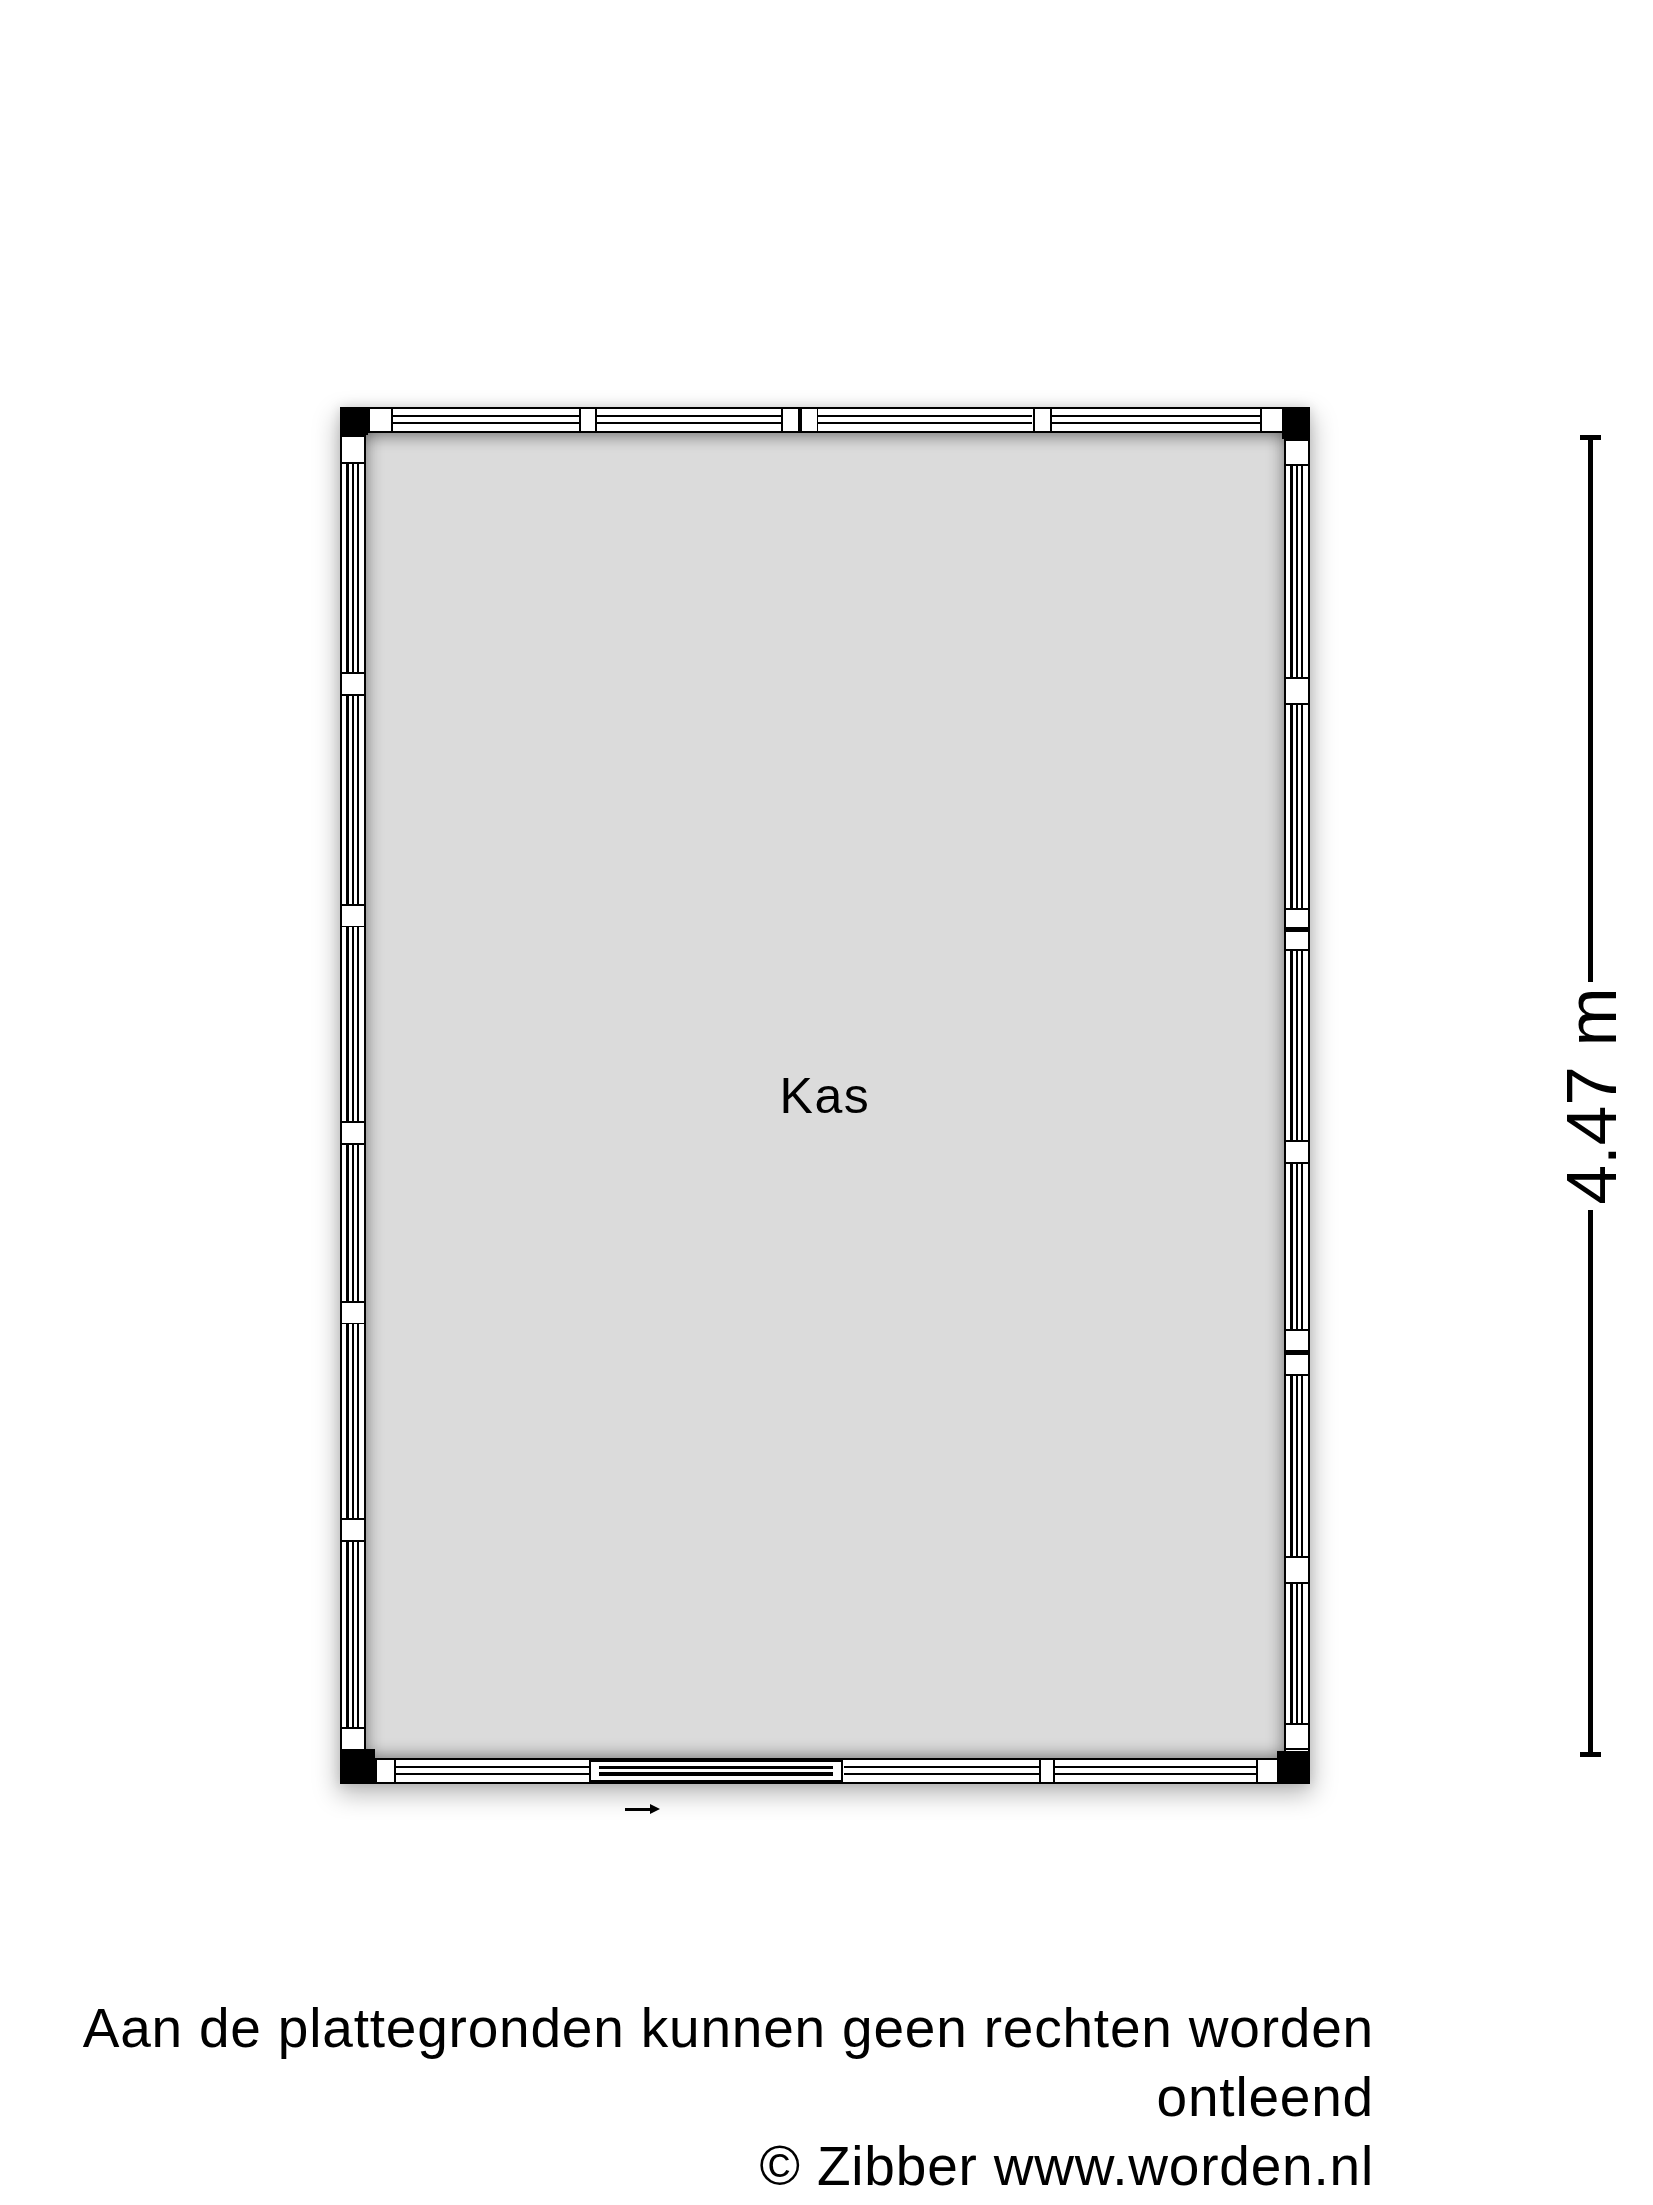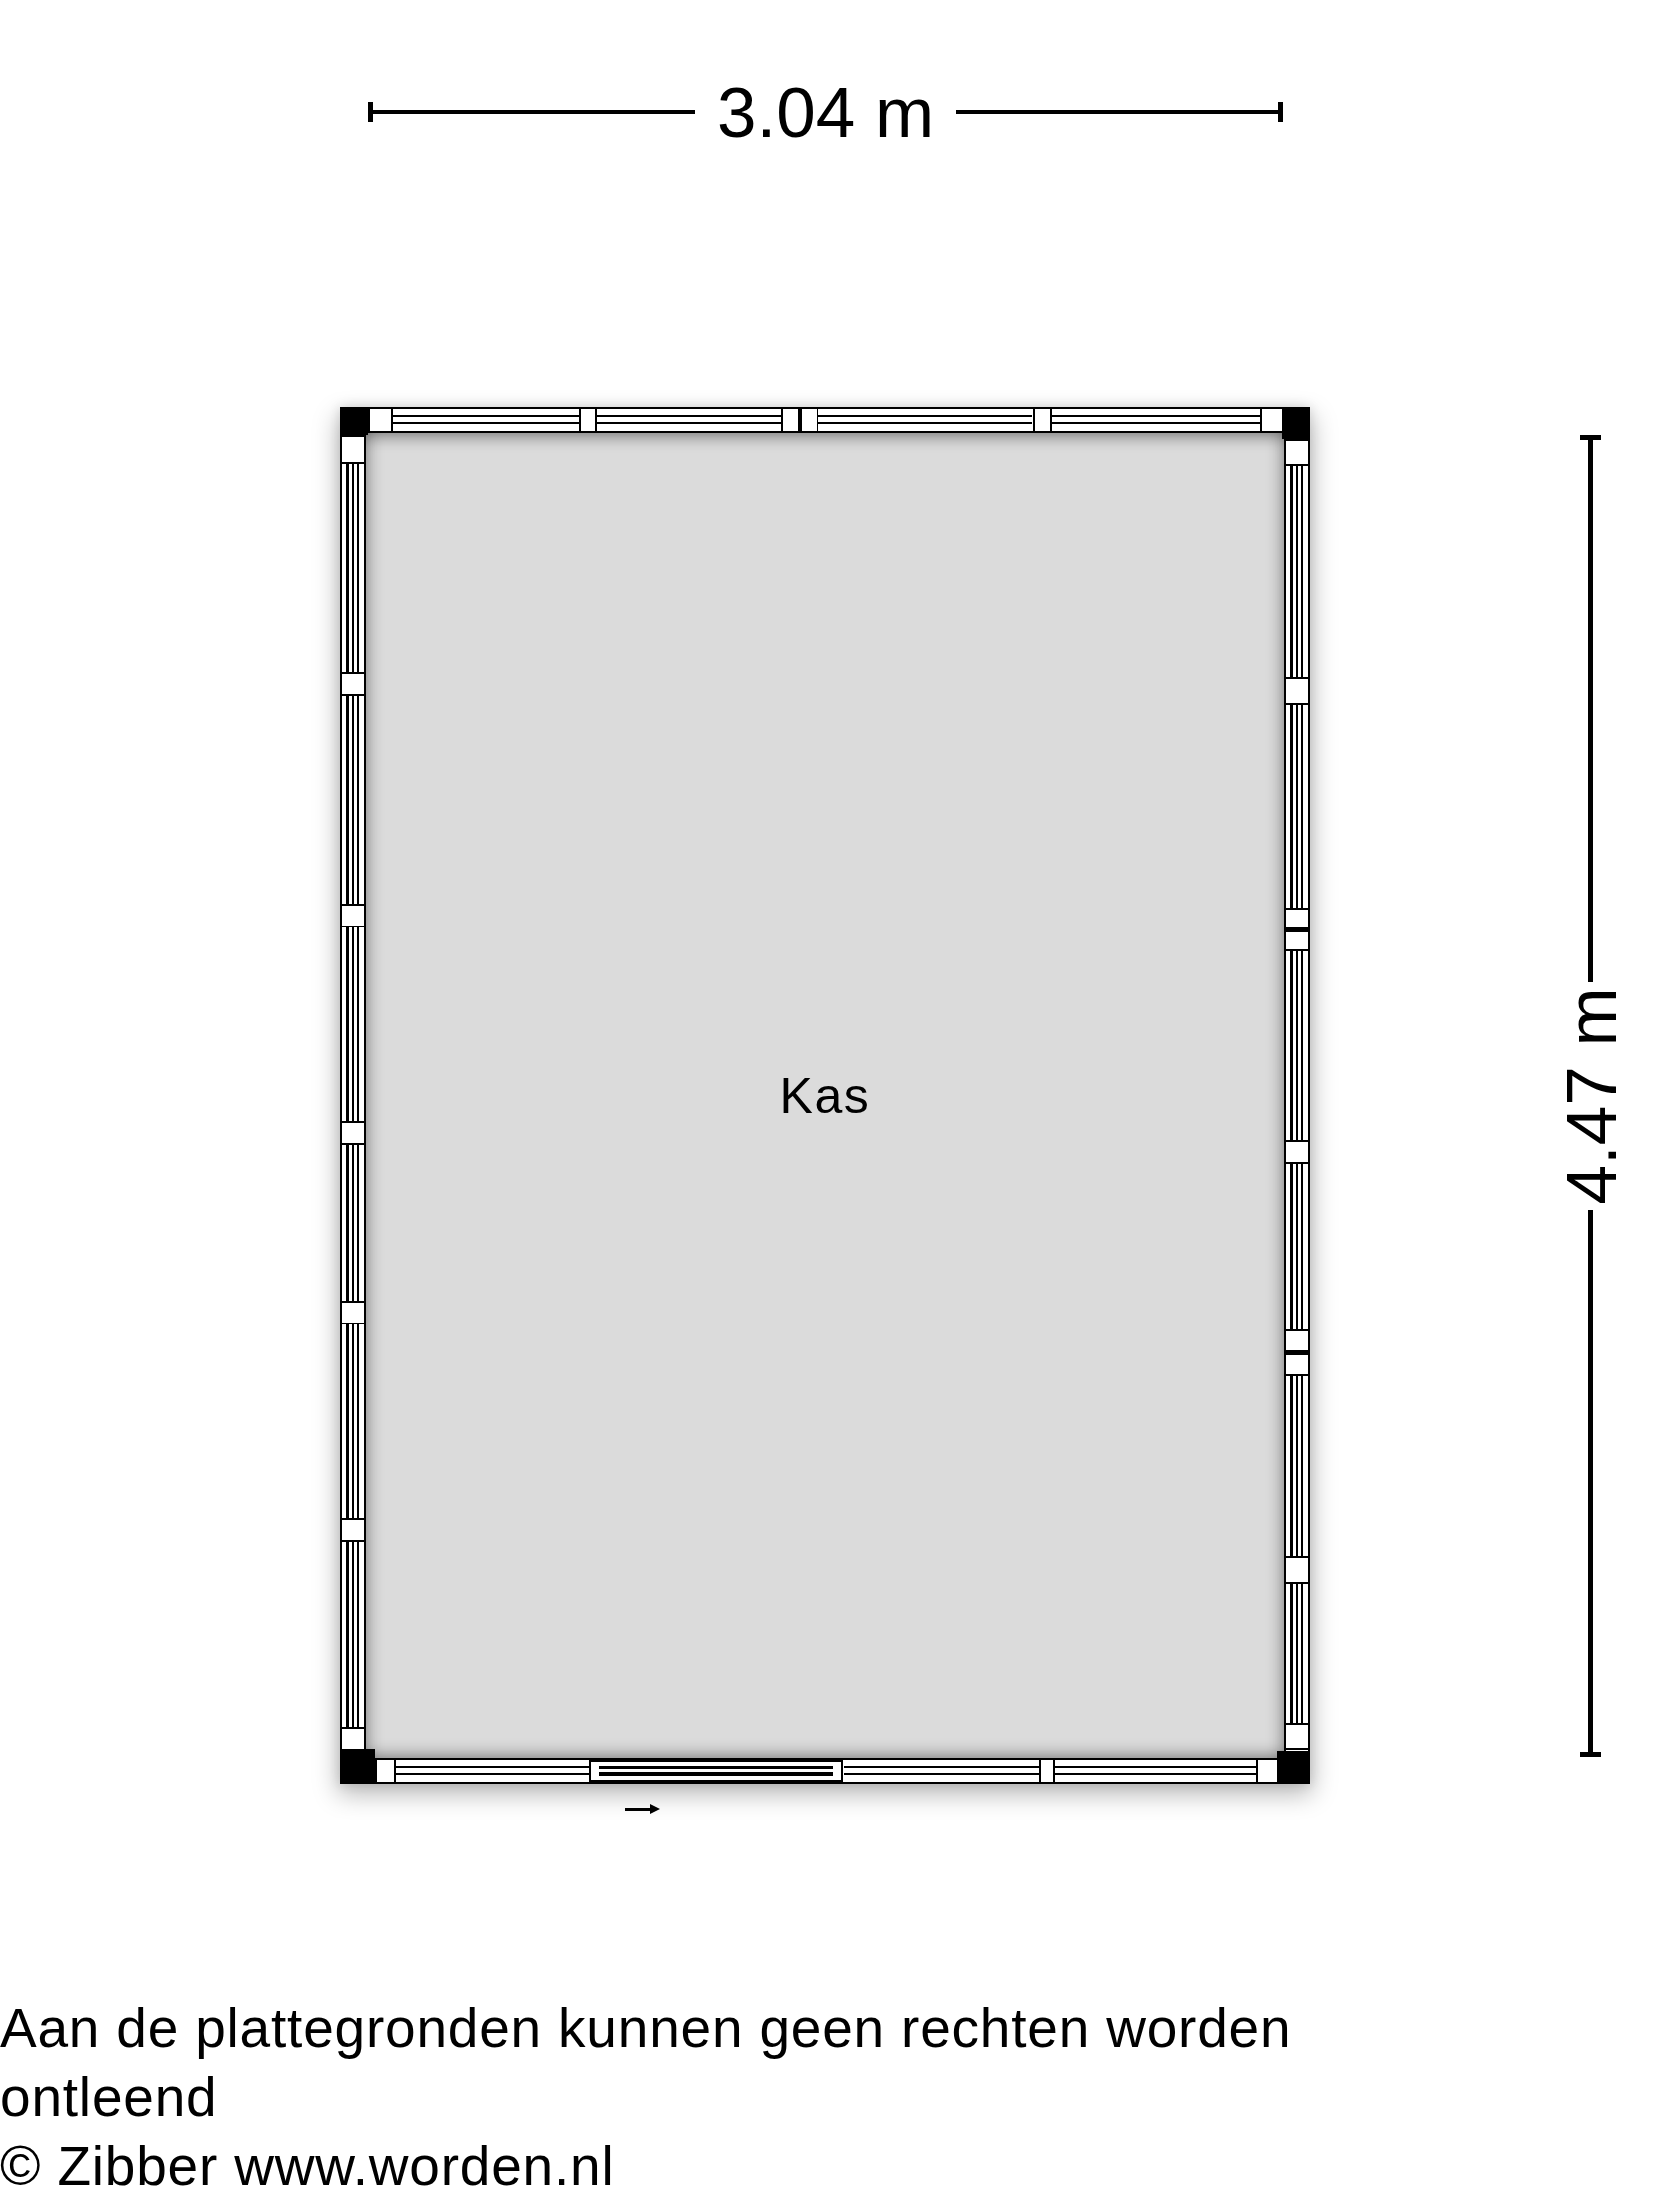--- a/index.html
+++ b/index.html
@@ -70,35 +70,28 @@
   .c-bl{left:0;bottom:0;width:35px;height:35px;}
   .c-br{right:0;bottom:0;width:33px;height:33px;}
 
   
   .door-arrow{position:absolute;left:285px;top:1397px;width:35px;height:11px;}
   .door-arrow .da-line{position:absolute;left:0;top:3.9px;width:25px;height:3.2px;background:var(--line);}
   .door-arrow .da-head{position:absolute;right:0;top:0;width:0;height:0;
      border-left:10.2px solid var(--line);border-top:5.5px solid transparent;border-bottom:5.5px solid transparent;}
 
   
-  .footer{position:absolute;left:0;top:1994px;width:1374px;text-align:left;
+  .footer{position:absolute;left:0;top:1994px;width:1374px;text-align:right;
           font-size:55px;line-height:69px;letter-spacing:0.8px;color:var(--line);}
 </style>
 </head>
 <body>
 
 <div class="canvas">
 
-  <div class="dim-h">
-    <div class="tick"></div>
-    <div class="dline"></div>
-    <div class="dim-label">3.04 m</div>
-    <div class="dline"></div>
-    <div class="tick"></div>
-  </div>
 
   <div class="plan">
     <div class="interior">
       <div class="room-label">Kas</div>
     </div>
     <div class="wall wall-top">
         <div class="seg post h" style="left: 26px; width: 25px;"></div>
         <div class="seg window h" style="left: 51px; width: 186px;">
           <div class="gl" style="top: 5.9px; left: 0px; right: 0px; height: 2.4px;"></div>
           <div class="gl" style="top: 13px; left: 0px; right: 0px; height: 2.4px;"></div>

